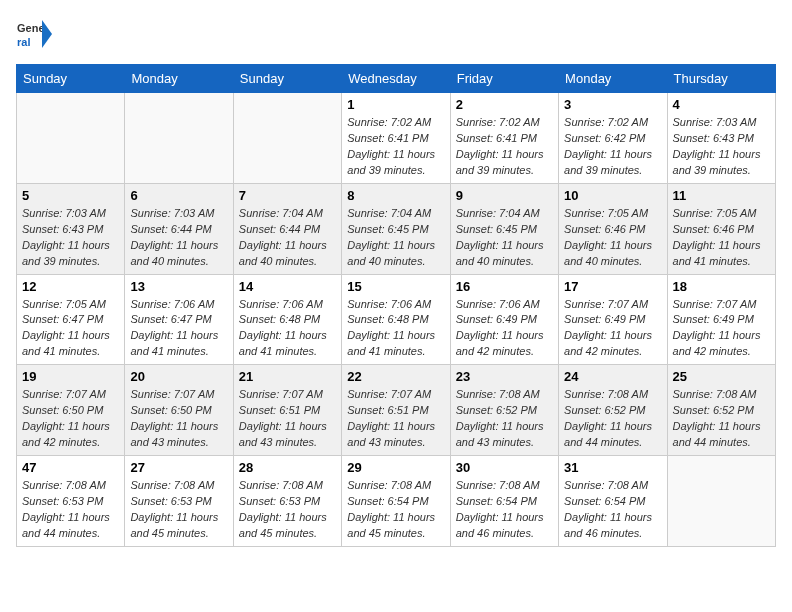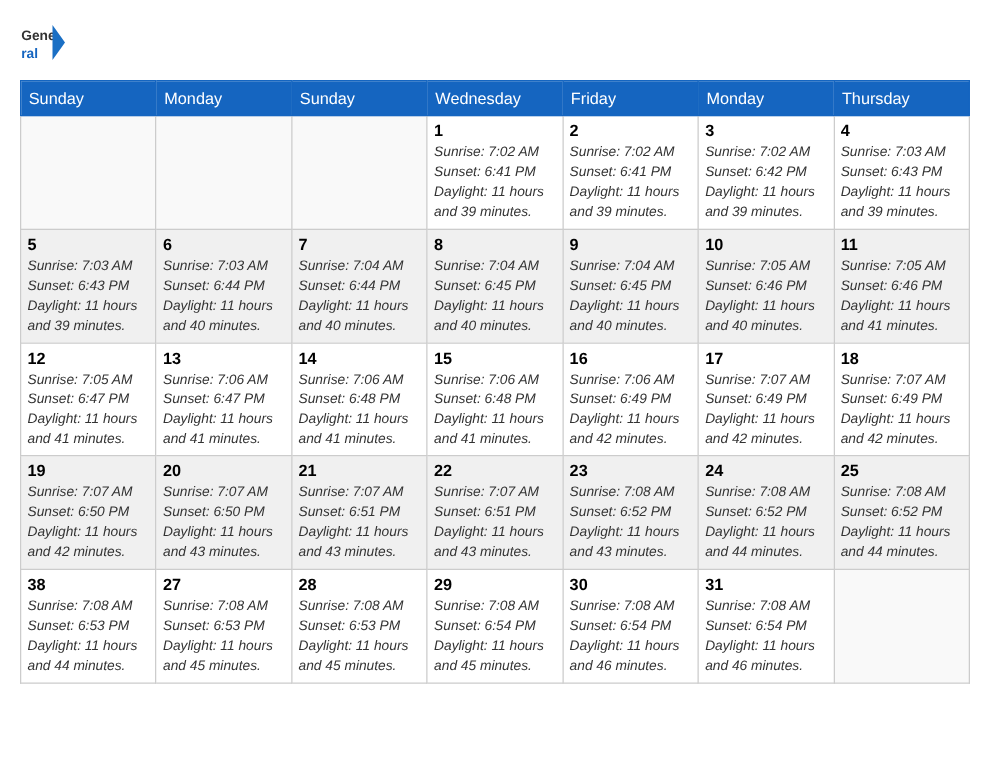--- a/index.html
+++ b/index.html
@@ -212,21 +212,21 @@
           <span class="day-number">24</span>
           <div class="day-info">Sunrise: 7:08 AM<br>Sunset: 6:52 PM<br>Daylight: 11 hours and 44 minutes.</div>
         </td>
         <td>
           <span class="day-number">25</span>
           <div class="day-info">Sunrise: 7:08 AM<br>Sunset: 6:52 PM<br>Daylight: 11 hours and 44 minutes.</div>
         </td>
       </tr>
       <tr>
         <td>
-          <span class="day-number">38</span>
+          <span class="day-number">47</span>
           <div class="day-info">Sunrise: 7:08 AM<br>Sunset: 6:53 PM<br>Daylight: 11 hours and 44 minutes.</div>
         </td>
         <td>
           <span class="day-number">27</span>
           <div class="day-info">Sunrise: 7:08 AM<br>Sunset: 6:53 PM<br>Daylight: 11 hours and 45 minutes.</div>
         </td>
         <td>
           <span class="day-number">28</span>
           <div class="day-info">Sunrise: 7:08 AM<br>Sunset: 6:53 PM<br>Daylight: 11 hours and 45 minutes.</div>
         </td>

